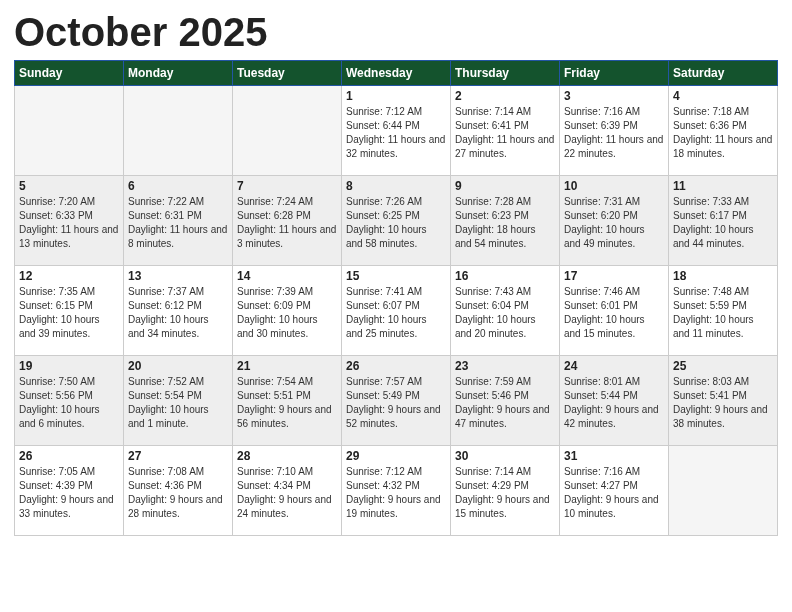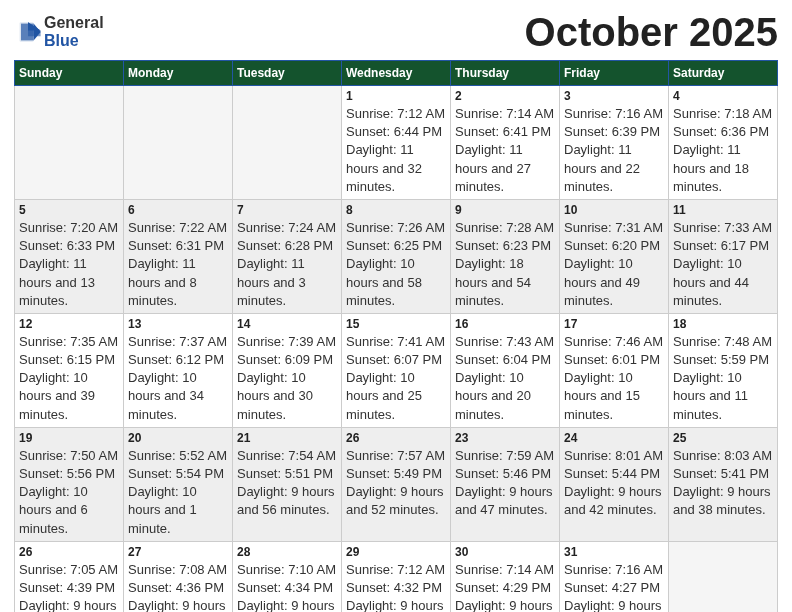--- a/index.html
+++ b/index.html
@@ -89,46 +89,33 @@
       background: #f5f5f5;
     }
     .day-number {
       font-size: 12px;
       font-weight: bold;
       color: #222;
       display: block;
       margin-bottom: 2px;
     }
     .day-info {
-      font-size: 13px;
+      font-size: 10px;
       color: #333;
       line-height: 1.4;
     }
     .row-shaded td {
       background: #eeeeee;
     }
   </style>
 </head>
 <body>
 
 <div class="page">
   <div class="header">
-    <div class="logo">
-      <svg class="logo-icon" viewBox="0 0 40 40">
-        <polygon points="28,8 38,20 28,32" fill="#2255a4"></polygon>
-        <polygon points="10,8 28,8 28,32 10,32" fill="#2255a4" opacity="0.7"></polygon>
-        <rect x="8" y="6" width="20" height="28" rx="2" fill="#2255a4" opacity="0.15"></rect>
-        <polygon points="20,6 38,18 20,18" fill="#2255a4"></polygon>
-        <polygon points="20,6 38,18 38,26 20,26" fill="#2255a4" opacity="0.6"></polygon>
-      </svg>
-      <div class="logo-text">
-        <span class="logo-general">General</span>
-        <span class="logo-blue">Blue</span>
-      </div>
-    </div>
     <div class="title-area">
       <div class="month-title">October 2025</div>
     </div>
   </div>
 
   <table class="calendar">
     <thead>
       <tr>
       <th>Sunday</th>
           <th>Monday</th>
@@ -221,21 +208,21 @@
             <div class="day-info"><span>Sunrise: 7:48 AM</span><br><span>Sunset: 5:59 PM</span><br><span>Daylight: 10 hours and 11 minutes.</span></div>
           </td>
         </tr>
         <tr class="row-shaded">
           <td>
             <span class="day-number">19</span>
             <div class="day-info"><span>Sunrise: 7:50 AM</span><br><span>Sunset: 5:56 PM</span><br><span>Daylight: 10 hours and 6 minutes.</span></div>
           </td>
           <td>
             <span class="day-number">20</span>
-            <div class="day-info"><span>Sunrise: 5:52 AM</span><br><span>Sunset: 5:54 PM</span><br><span>Daylight: 10 hours and 1 minute.</span></div>
+            <div class="day-info"><span>Sunrise: 7:52 AM</span><br><span>Sunset: 5:54 PM</span><br><span>Daylight: 10 hours and 1 minute.</span></div>
           </td>
           <td>
             <span class="day-number">21</span>
             <div class="day-info"><span>Sunrise: 7:54 AM</span><br><span>Sunset: 5:51 PM</span><br><span>Daylight: 9 hours and 56 minutes.</span></div>
           </td>
           <td>
             <span class="day-number">26</span>
             <div class="day-info"><span>Sunrise: 7:57 AM</span><br><span>Sunset: 5:49 PM</span><br><span>Daylight: 9 hours and 52 minutes.</span></div>
           </td>
           <td>

